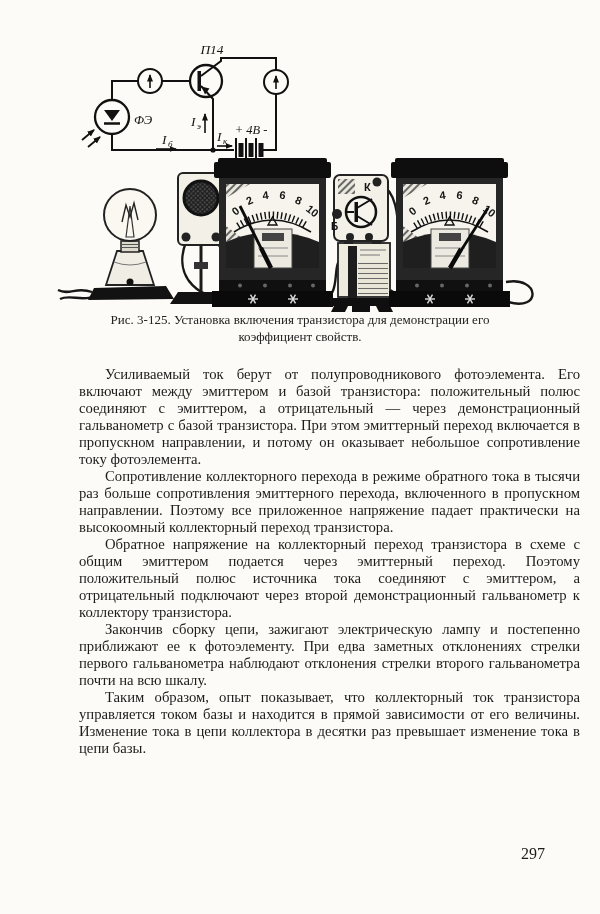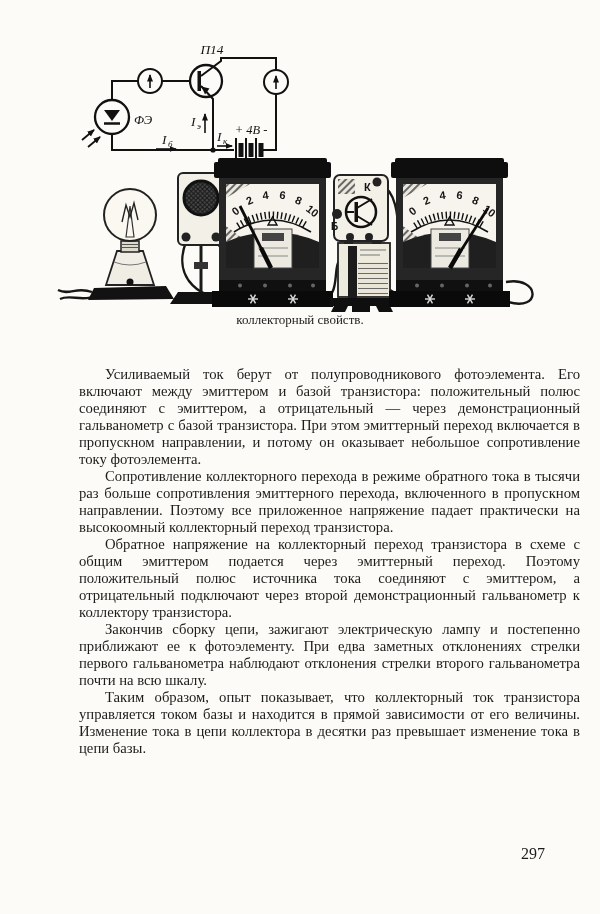--- a/index.html
+++ b/index.html
@@ -251,21 +251,22 @@
       </g>
       <g stroke="#ddd" stroke-width="1.4">
         <line x1="465" y1="263" x2="475" y2="263"></line>
           <line x1="467.5" y1="258.7" x2="472.5" y2="267.3"></line>
           <line x1="472.5" y1="258.7" x2="467.5" y2="267.3"></line>
       </g>
     </g>
   </svg>
 
   <div class="caption">
-    <div>коллекторный свойств.</div>
+    <div>Рис. 3-125. Установка включения транзистора для демонстрации его</div>
+    <div>коэффициент свойств.</div>
   </div>
 
   <div class="bodytext">
     <p>Усиливаемый ток берут от полупроводникового фотоэлемента. Его включают между эмиттером и базой транзистора: положительный полюс соединяют с эмиттером, а отрицательный — через демонстрационный гальванометр с базой транзистора. При этом эмиттерный переход включается в пропускном направлении, и потому он оказывает небольшое сопротивление току фотоэлемента.</p>
     <p>Сопротивление коллекторного перехода в режиме обратного тока в тысячи раз больше сопротивления эмиттерного перехода, включенного в пропускном направлении. Поэтому все приложенное напряжение падает практически на высокоомный коллекторный переход транзистора.</p>
     <p>Обратное напряжение на коллекторный переход транзистора в схеме с общим эмиттером подается через эмиттерный переход. Поэтому положительный полюс источника тока соединяют с эмиттером, а отрицательный подключают через второй демонстрационный гальванометр к коллектору транзистора.</p>
     <p>Закончив сборку цепи, зажигают электрическую лампу и постепенно приближают ее к фотоэлементу. При едва заметных отклонениях стрелки первого гальванометра наблюдают отклонения стрелки второго гальванометра почти на всю шкалу.</p>
     <p>Таким образом, опыт показывает, что коллекторный ток транзистора управляется током базы и находится в прямой зависимости от его величины. Изменение тока в цепи коллектора в десятки раз превышает изменение тока в цепи базы.</p>
   </div>
 

